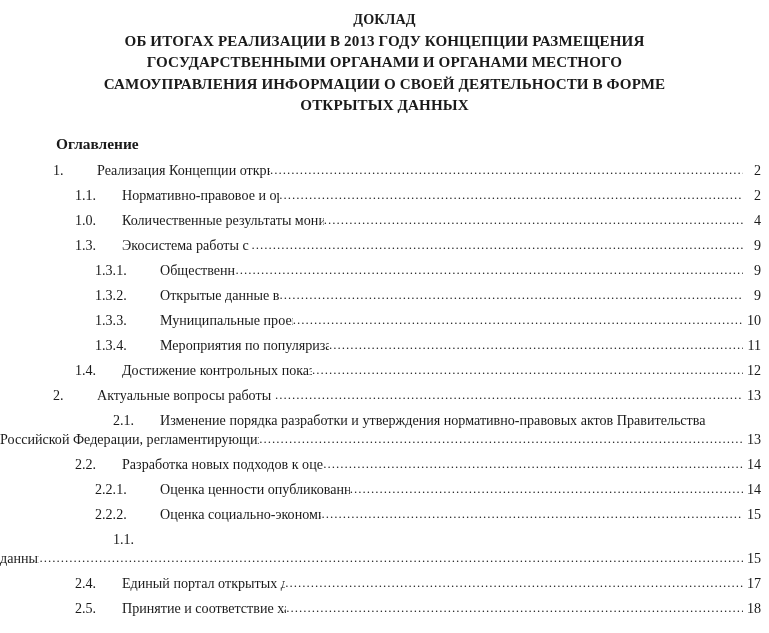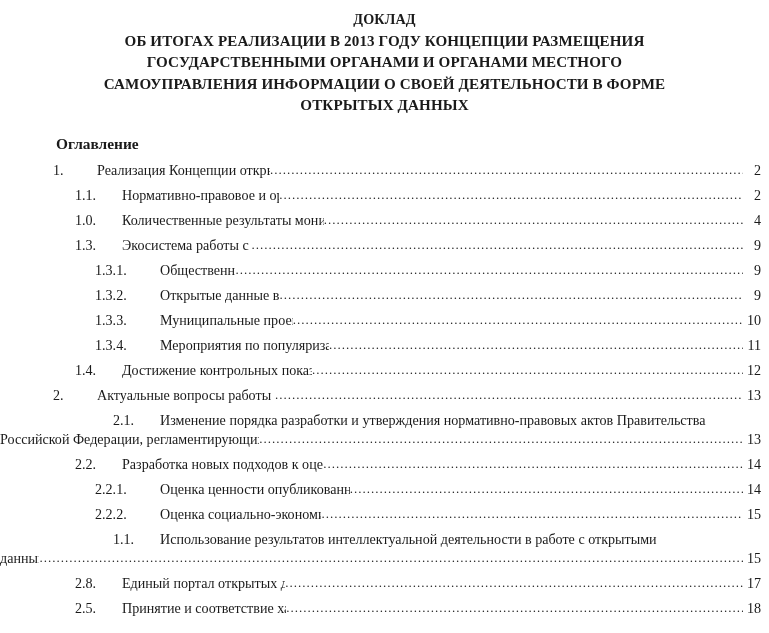--- a/index.html
+++ b/index.html
@@ -240,30 +240,29 @@
         <span class="num">2.2.2.</span>
         <span class="body">
           <span class="label">Оценка социально-экономического эффекта открытия данных</span>
           <span class="leader">.....................................................................................................................................................................................................................................</span>
           <span class="pg">15</span>
         </span>
       </div>
       <div class="toc-entry lvl2 wrap i2">
         <div class="firstline">
           <span class="num">1.1.</span>
-          <span class="label">Использование результатов интеллектуальной деятельности в работе с открытыми</span>
         </div>
         <div class="secondline">
           <span class="label">данными</span>
           <span class="leader">.....................................................................................................................................................................................................................................</span>
           <span class="pg">15</span>
         </div>
       </div>
       <div class="toc-entry lvl2">
-        <span class="num">2.8.</span>
+        <span class="num">2.4.</span>
         <span class="body">
           <span class="label">Единый портал открытых данных Российской Федерации</span>
           <span class="leader">.....................................................................................................................................................................................................................................</span>
           <span class="pg">17</span>
         </span>
       </div>
       <div class="toc-entry lvl2">
         <span class="num">2.5.</span>
         <span class="body">
           <span class="label">Принятие и соответствие хартии G8 по открытым данным</span>

